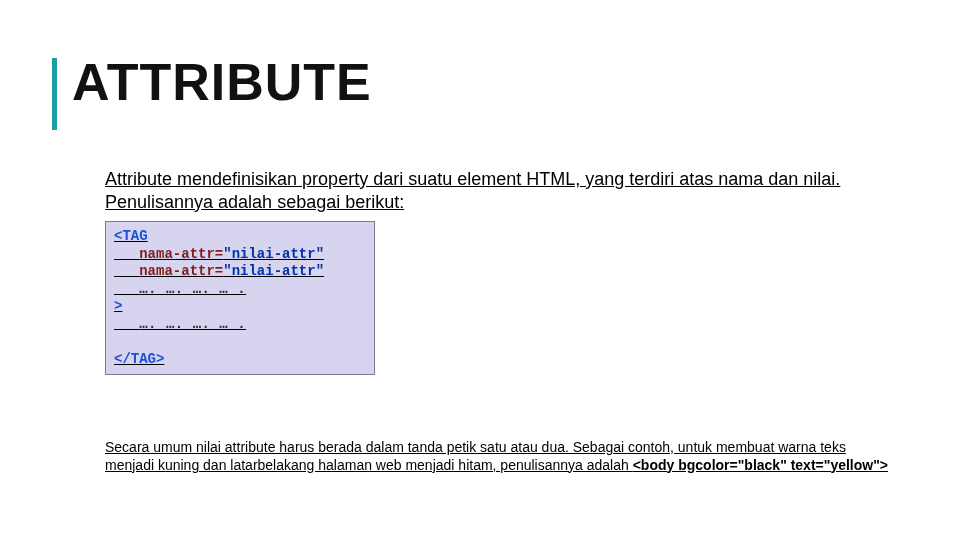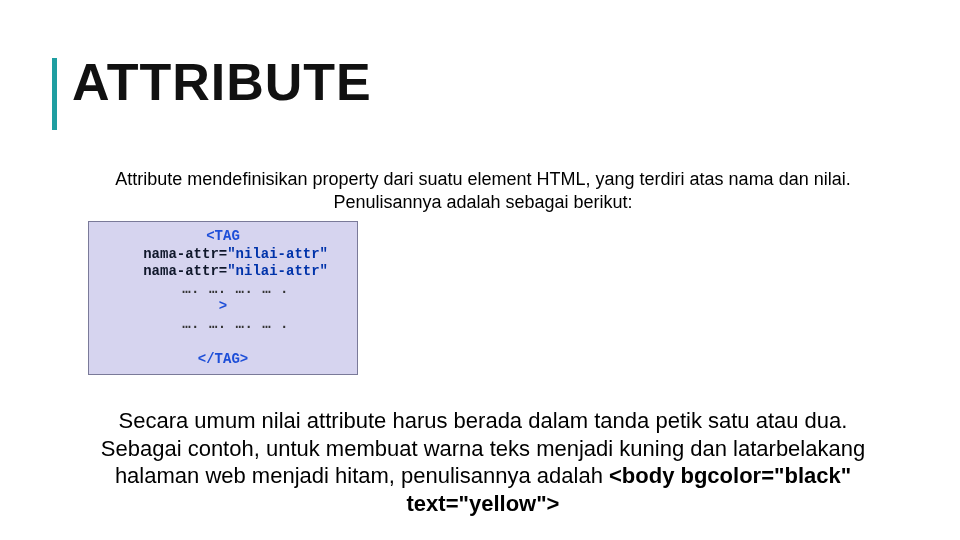--- a/index.html
+++ b/index.html
@@ -11,70 +11,70 @@
     font-family: Arial, Helvetica, sans-serif;
     color: #000000;
     overflow: hidden;
     position: relative;
   }
   .slide {
     position: relative;
     width: 960px;
     height: 472px;
     box-sizing: border-box;
-    text-align: center;
   }
   .accent-bar {
     position: absolute;
     left: 52px;
     top: 58px;
     width: 5px;
     height: 72px;
     background: #1f9ea1;
   }
   .title {
     position: absolute;
     left: 72px;
     top: 52px;
     font-size: 52px;
     font-weight: 700;
     letter-spacing: 1px;
     color: #111;
   }
   .body {
     position: absolute;
-    left: 88px;
+    left: 105px;
     top: 168px;
     width: 790px;
     font-size: 18px;
     line-height: 1.25;
     color: #000;
+    text-decoration: underline;
   }
   .code-box {
     margin-top: 8px;
     width: 270px;
     border: 1px solid #7a7a99;
     background: #d6d4ef;
     padding: 6px 8px 6px 8px;
     box-sizing: border-box;
   }
   .code-box pre {
     margin: 0;
     font-family: "Courier New", Courier, monospace;
     font-size: 14px;
     line-height: 1.25;
     font-weight: bold;
   }
   .tag-color { color: #1d4ed8; }
-  .attr-name { color: #0f172a; }
+  .attr-name { color: #7f1d1d; }
   .attr-val  { color: #0033aa; }
   .dots      { color: #333; font-weight: bold; letter-spacing: 0.5px; }
   .para2 {
-    margin-top: 32px;
-    font-size: 22px;
+    margin-top: 64px;
+    font-size: 14px;
     line-height: 1.25;
   }
   .para2 .bold { font-weight: 700; }
 </style>
 </head>
 <body>
 
 <div class="slide">
 
   <div class="accent-bar"></div>

